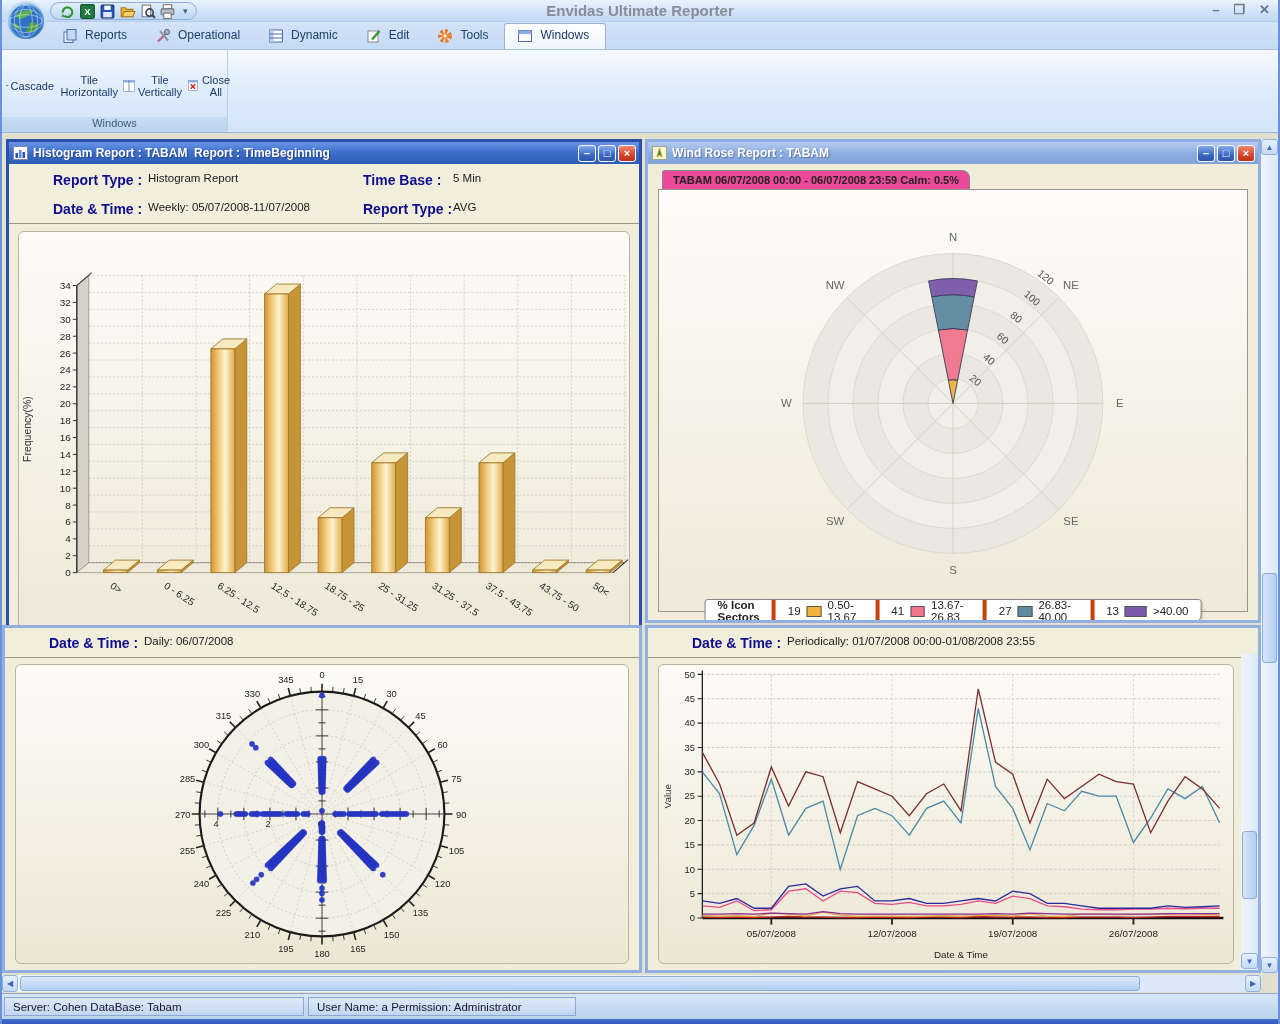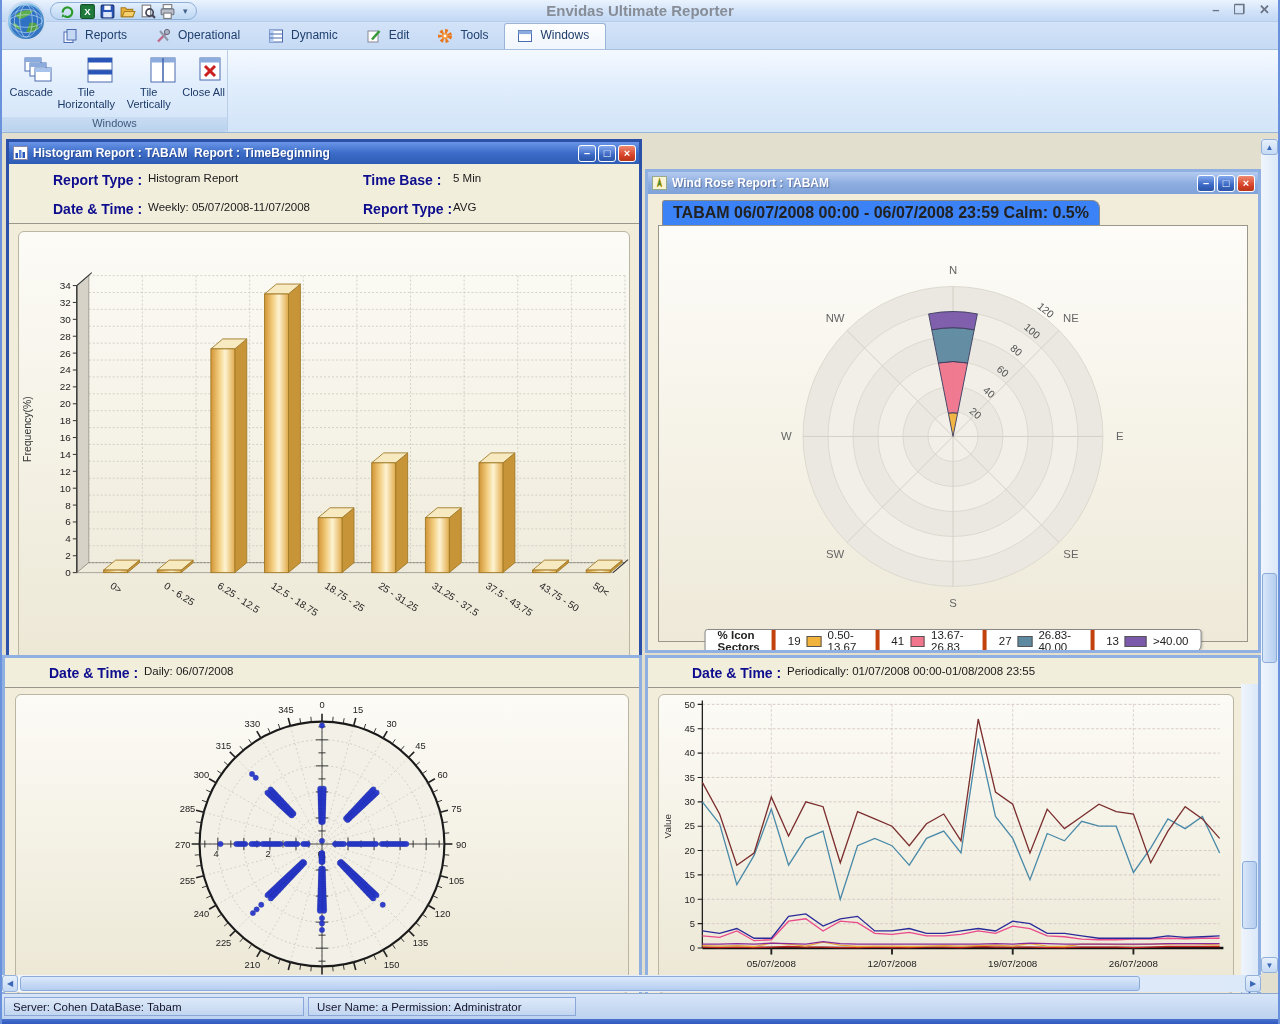--- a/index.html
+++ b/index.html
@@ -23,29 +23,29 @@
   
   .tabrow { height:28px; background:linear-gradient(180deg,#d3e3f8,#c6daf4); display:flex; align-items:flex-end; padding-left:48px; border-bottom:1px solid #a7c0e0; }
   .tab { display:flex; align-items:flex-start; gap:7px; padding:4px 16px 5px 12px; color:#20406e; font-size:12px; cursor:pointer; border-radius:3px 3px 0 0; }
   .tab.active { background:linear-gradient(180deg,#fdfeff,#f0f6fd); border:1px solid #9ab4d8; border-bottom:none; color:#1c3a68; }
   .ticon { width:16px; height:16px; display:inline-flex; }
 
   
   .ribbon { height:83px; background:linear-gradient(180deg,#f4f9ff,#e0edfc 45%,#d2e4f8); display:flex; border-bottom:1px solid #9ab4d8; }
   .rgroup { width:226px; display:flex; flex-direction:column; border-right:1px solid #b9cfe9; }
   .rbuttons { flex:1; display:flex; align-items:flex-start; padding:3px 2px 0 4px; gap:4px; }
-  .rbtn { width:60px; min-height:62px; display:flex; flex-direction:column; align-items:flex-end; gap:2px; padding-top:3px; border-radius:3px; cursor:pointer; color:#1c3a68; text-align:center; line-height:12px; }
+  .rbtn { width:60px; min-height:62px; display:flex; flex-direction:row; align-items:center; gap:2px; padding-top:3px; border-radius:3px; cursor:pointer; color:#1c3a68; text-align:center; line-height:12px; }
   .rbtn svg { width:30px; height:28px; }
   .grouplabel { height:15px; background:linear-gradient(180deg,#c8dcf2,#bad2ee); text-align:center; color:#3f5a7d; font-size:11px; border-radius:0 0 3px 3px; }
 
   
   .mdi { position:relative; flex:1; background:#e3dfcf; overflow:hidden; }
   .win { position:absolute; background:#f1edda; display:flex; flex-direction:column; }
   .win.active { border:3px solid #2b50a8; }
-  .win.inactive { border:3px solid #8fb0e0;margin-top:30px; }
+  .win.inactive { border:3px solid #8fb0e0; }
   .wtitle { height:22px; display:flex; align-items:center; padding:0 3px 0 4px; gap:5px; }
   .wtitle.act { background:linear-gradient(180deg,#6a96e8,#3b6cc8 50%,#2f5cb4); }
   .wtitle.inact { background:linear-gradient(180deg,#b4cbf0,#8cacdf 55%,#7fa2d8); }
   .wtitle .wtext { color:#fff; font-weight:bold; font-size:12px; flex:1; white-space:pre; overflow:hidden; text-shadow:1px 1px 1px rgba(0,0,40,.35); }
   .wbtns { display:flex; gap:2px; }
   .wbtn { width:18px; height:17px; border-radius:3px; border:1px solid #fff; display:flex; align-items:center; justify-content:center; color:#fff; font-size:11px; font-weight:bold; line-height:10px; cursor:pointer;
           background:linear-gradient(180deg,#84a8ee,#3a68c4 60%,#2c55a8); }
   .wbtn.close { background:linear-gradient(180deg,#ef8a70,#d8442a 60%,#b83418); }
   .wicon16 { width:15px; height:14px; display:inline-flex; }
 
@@ -53,21 +53,21 @@
   .infogrid { display:grid; grid-template-columns: 95px 215px 90px auto; row-gap:13px; }
   .flabel { color:#0d0d8e; font-weight:bold; font-size:14px; }
   .fvalue { color:#1a1a1a; font-size:11.5px; }
   .hdr1 { background:#f2eedc; border-bottom:1px solid #9a968a; padding:7px 0 6px 44px; display:flex; }
 
   .chartpanel { flex:1; margin:7px 9px 9px 9px; border:1px solid #b9b5a2; border-radius:6px;
                 background:linear-gradient(180deg,#fcfbf6,#ece7d4); overflow:hidden; display:flex; flex-direction:column; align-items:center; }
   .chartpanel svg { width:100%; height:100%; }
 
   .rose-wrap { flex:1; display:flex; flex-direction:column; padding:6px 10px 8px 10px; overflow:hidden;}
-  .rose-tab { align-self:flex-start; margin-left:4px; background:#3b82f6; border:1px solid #888; border-bottom:none; border-radius:3px 8px 0 0; padding:3px 10px; font-weight:bold; font-size:16px; color:#222; z-index:2; }
+  .rose-tab { align-self:flex-start; margin-left:4px; background:#ec4899; border:1px solid #888; border-bottom:none; border-radius:3px 8px 0 0; padding:3px 10px; font-weight:bold; font-size:11px; color:#222; z-index:2; }
   .rose-panel { flex:1; border:1px solid #9a968a; background:linear-gradient(180deg,#fdfcf8,#eee9d8); display:flex; flex-direction:column; position:relative; }
   .rose-panel svg { flex:1; width:100%; }
   .legend { position:absolute; left:50%; transform:translateX(-50%); bottom:-12px; background:#fff; border:1px solid #888; border-radius:3px 3px 8px 3px; display:flex; align-items:center; height:24px; font-size:11.5px; color:#222; box-shadow:1px 1px 2px rgba(0,0,0,.15); }
   .legend .lhead { font-weight:bold; padding:0 12px; }
   .legend .lentry { display:flex; align-items:center; gap:6px; padding:0 12px; border-left:4px solid #c2410c; height:100%; }
   .lswatch { width:22px; height:11px; border:1px solid #555; }
 
   
   .sb-track { background:linear-gradient(90deg,#f0f5fc,#dbe8f8); position:absolute; }
   .sb-btn { position:absolute; background:linear-gradient(180deg,#e7f0fc,#c4d9f4); border:1px solid #93b0d8; border-radius:3px; color:#3a66b8; display:flex; align-items:center; justify-content:center; font-size:8px; }

